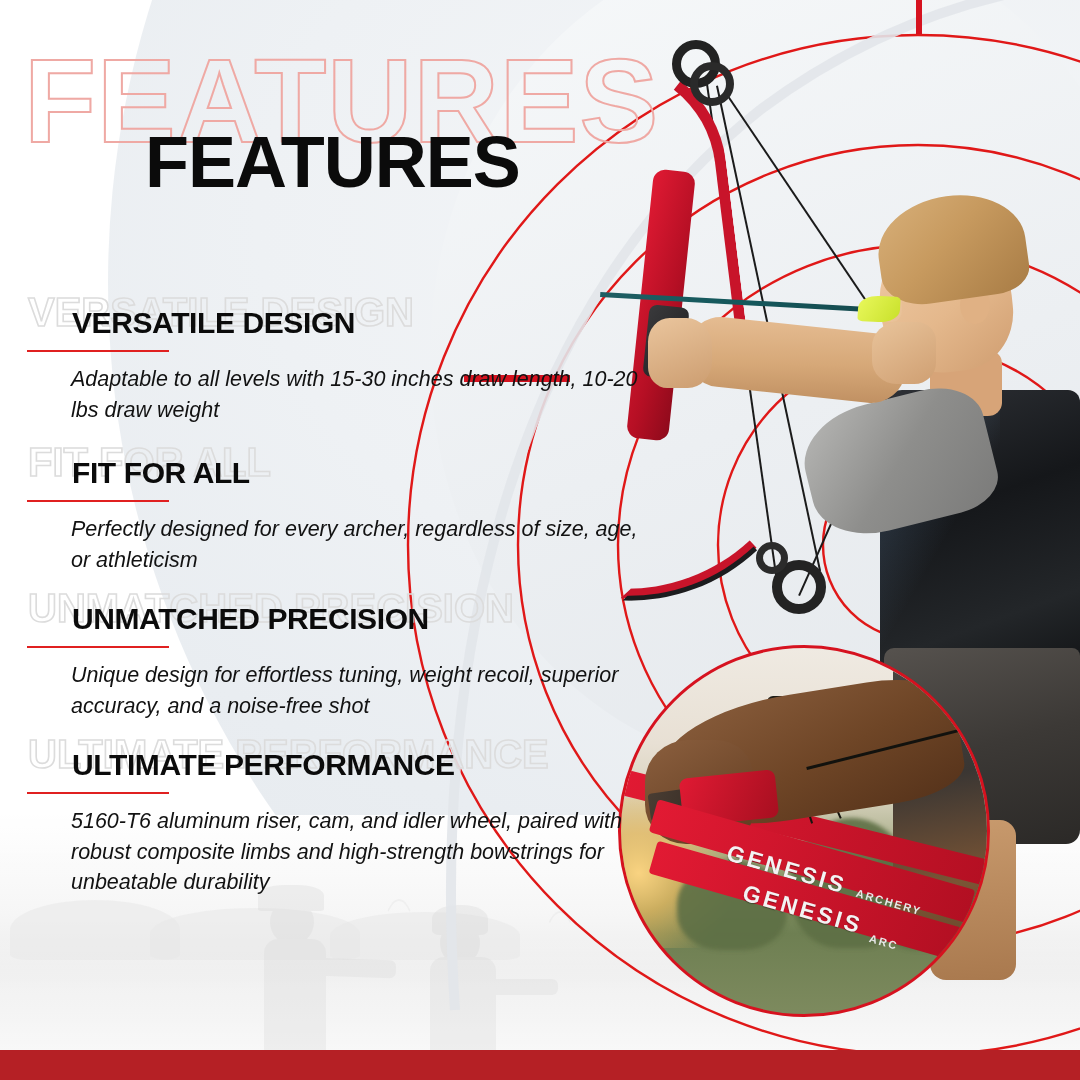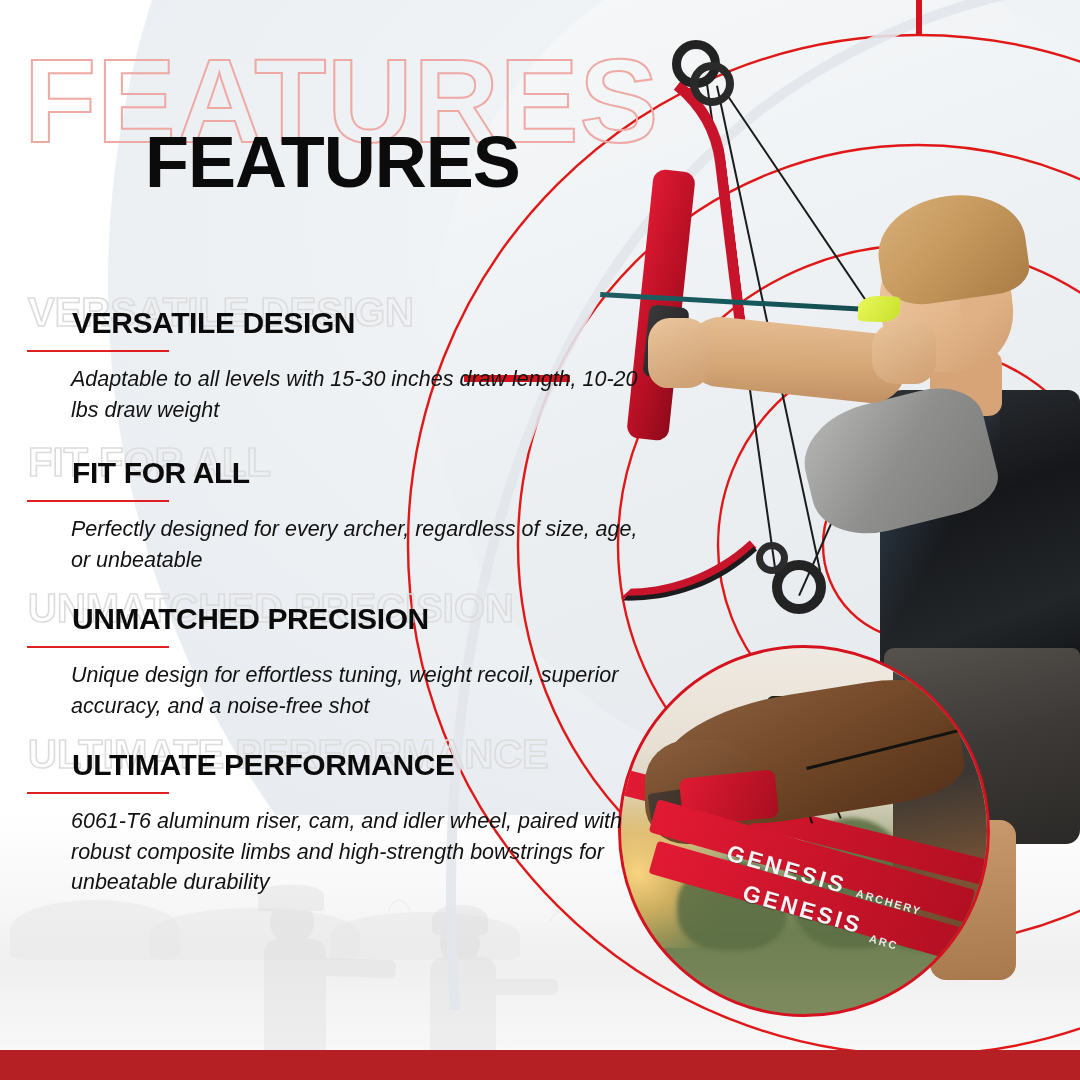--- a/index.html
+++ b/index.html
@@ -450,34 +450,34 @@
       <div class="f-ghost">VERSATILE DESIGN</div>
       <div class="f-title">VERSATILE DESIGN</div>
       <div class="f-rule"></div>
       <div class="f-body">Adaptable to all levels with 15-30 inches draw length, 10-20 lbs draw weight</div>
     </div>
 
     <div class="feature" style="top:442px;">
       <div class="f-ghost">FIT FOR ALL</div>
       <div class="f-title">FIT FOR ALL</div>
       <div class="f-rule"></div>
-      <div class="f-body">Perfectly designed for every archer, regardless of size, age, or unbeatable</div>
+      <div class="f-body">Perfectly designed for every archer, regardless of size, age, or athleticism</div>
     </div>
 
     <div class="feature" style="top:588px;">
       <div class="f-ghost">UNMATCHED PRECISION</div>
       <div class="f-title">UNMATCHED PRECISION</div>
       <div class="f-rule"></div>
       <div class="f-body">Unique design for effortless tuning, weight recoil, superior accuracy, and a noise-free shot</div>
     </div>
 
     <div class="feature" style="top:734px;">
       <div class="f-ghost">ULTIMATE PERFORMANCE</div>
       <div class="f-title">ULTIMATE PERFORMANCE</div>
       <div class="f-rule"></div>
-      <div class="f-body">6061-T6 aluminum riser, cam, and idler wheel, paired with robust composite limbs and high-strength bowstrings for unbeatable durability</div>
+      <div class="f-body">5160-T6 aluminum riser, cam, and idler wheel, paired with robust composite limbs and high-strength bowstrings for unbeatable durability</div>
     </div>
 
   </div>
 
   <div class="footer-bar"></div>
 
 </div>
 
 </body></html>

